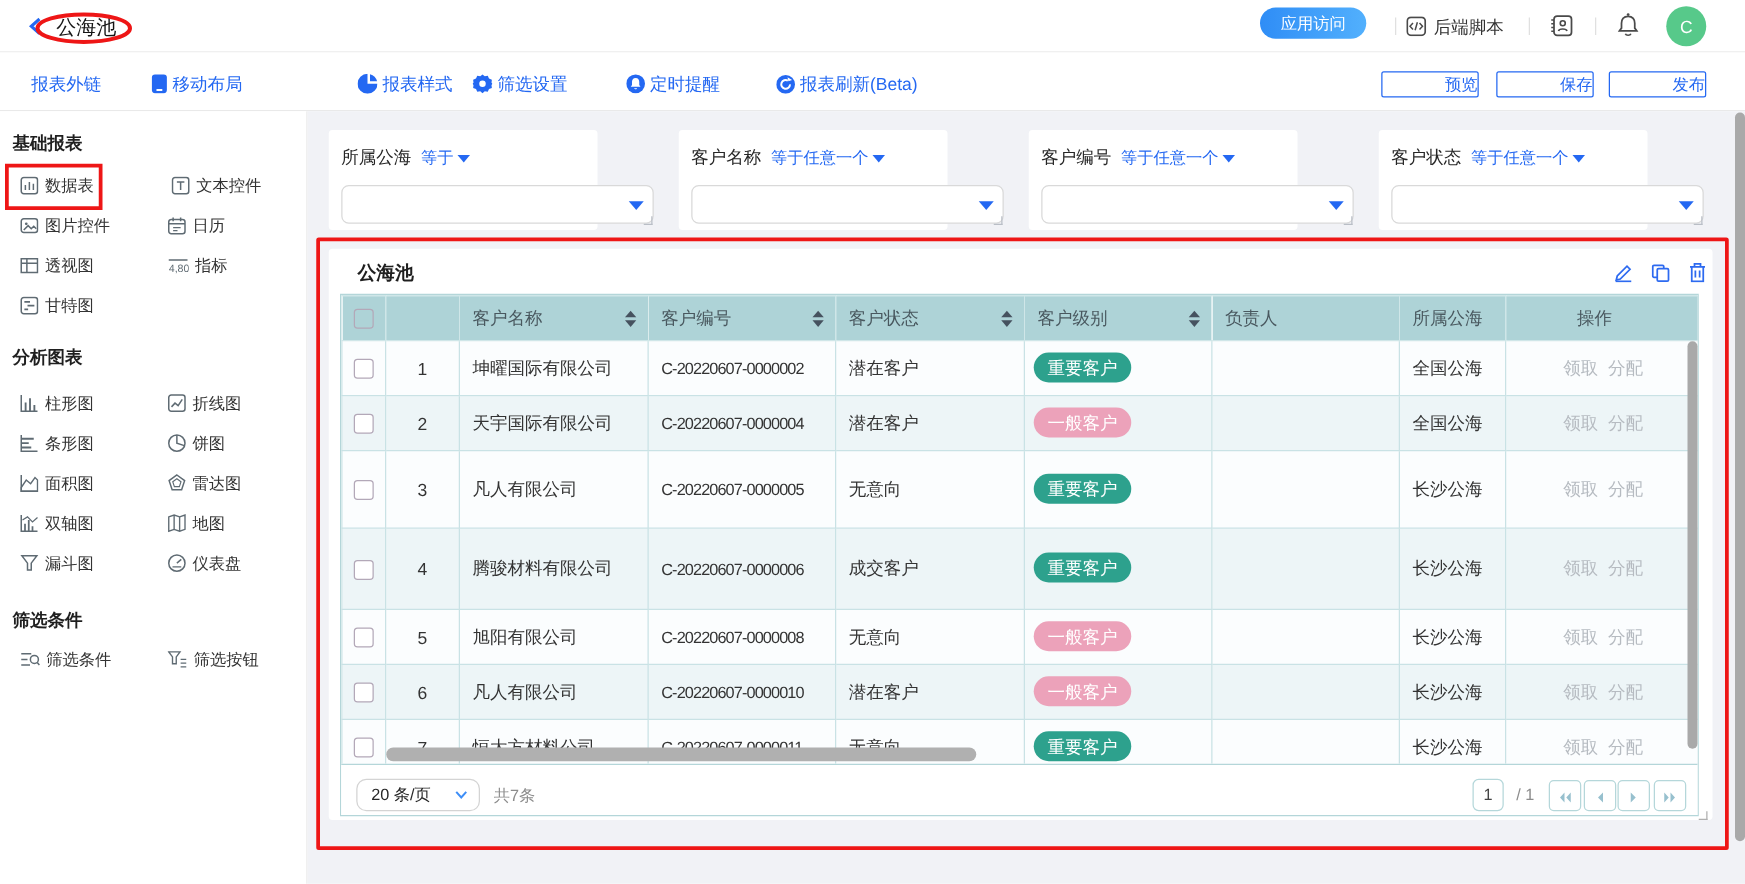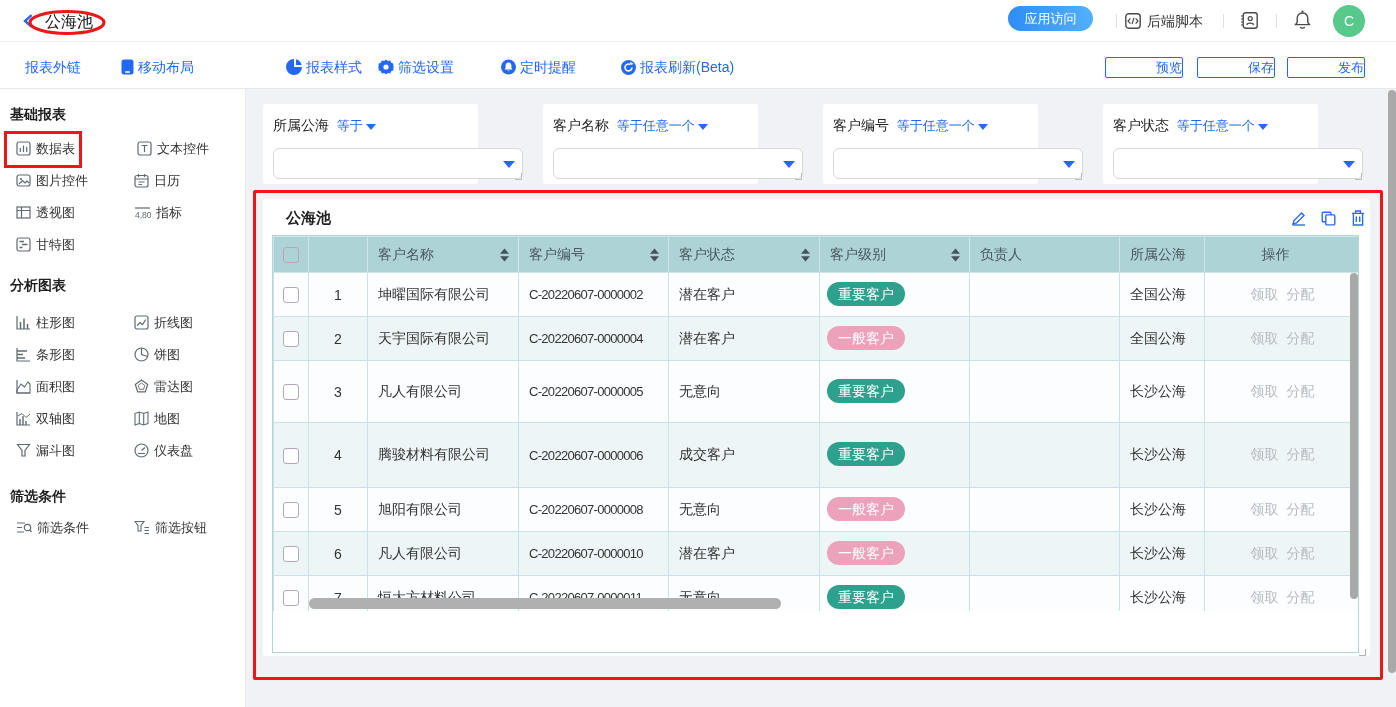--- a/index.html
+++ b/index.html
@@ -337,20 +337,40 @@
               <td><span class="badge bg-g">重要客户</span></td>
               <td></td>
               <td>长沙公海</td>
               <td style="padding:0;text-align:center;" class="ops">领取&nbsp;&nbsp;分配</td>
             </tr>
     </tbody>
         </table>
     </div>
     <div class="abs" style="left:1077px;top:37px;width:8px;height:326px;background:#a9a9a9;border-radius:4px;"></div>
     <div class="abs" style="left:36px;top:362px;width:472px;height:11px;background:#b0b0b0;border-radius:5.5px;"></div>
+    <div class="abs" style="left:0;top:375px;width:1085px;height:41px;border-top:1px solid #b4d6d9;background:#fff;">
+      <div class="abs" style="left:12px;top:11px;width:99px;height:26px;border:1px solid #d4d4d4;border-radius:8px;font-size:13px;color:#262626;line-height:24px;padding-left:11px;">20 条/页<svg style="position:absolute;right:9px;top:8px" width="10" height="8" viewBox="0 0 10 8">
+            <path d="M1 1.5 L5 6 L9 1.5" fill="none" stroke="#3e8ef7" stroke-width="1.6"></path>
+          </svg></div>
+      <div class="abs" style="left:122px;top:16px;font-size:13px;color:#8c8c8c;">共7条</div>
+      <div class="abs" style="left:905px;top:11px;width:25px;height:26px;border:1px solid #b5d7da;border-radius:5px;color:#444;font-size:13px;text-align:center;line-height:24px;">1</div>
+      <div class="abs" style="left:940px;top:16px;font-size:13px;color:#8c8c8c;">/ 1</div>
+      <div class="abs nb" style="left:966px;"><svg width="12" height="10" viewBox="0 0 12 10">
+            <path d="M5.6 1 L2 5 L5.6 9 Z M10.6 1 L7 5 L10.6 9 Z" fill="#97c0ce"></path>
+          </svg></div>
+      <div class="abs nb" style="left:994px;"><svg width="8" height="10" viewBox="0 0 8 10">
+            <path d="M6.4 1 L2.4 5 L6.4 9 Z" fill="#97c0ce"></path>
+          </svg></div>
+      <div class="abs nb" style="left:1021px;"><svg width="8" height="10" viewBox="0 0 8 10">
+            <path d="M1.6 1 L5.6 5 L1.6 9 Z" fill="#97c0ce"></path>
+          </svg></div>
+      <div class="abs nb" style="left:1050px;"><svg width="12" height="10" viewBox="0 0 12 10">
+            <path d="M1.4 1 L5 5 L1.4 9 Z M6.4 1 L10 5 L6.4 9 Z" fill="#97c0ce"></path>
+          </svg></div>
+    </div>
   </div>
   <div class="resz" style="left:1096px;top:450px;border-color:#b0b0b0;"></div>
 </div>
 
 <svg class="abs" style="left:28px;top:8px" width="80" height="30" viewBox="0 0 80 30">
     <ellipse cx="39" cy="14.5" rx="37" ry="11" fill="none" stroke="#ee1616" stroke-width="3.2"></ellipse>
   </svg>
 <div class="abs" style="left:4px;top:131px;width:78px;height:37px;border:3px solid #ee1616;"></div>
 <div class="abs" style="left:253px;top:190px;width:1130px;height:490px;border:3.5px solid #ee1616;border-radius:2px;"></div>
 

